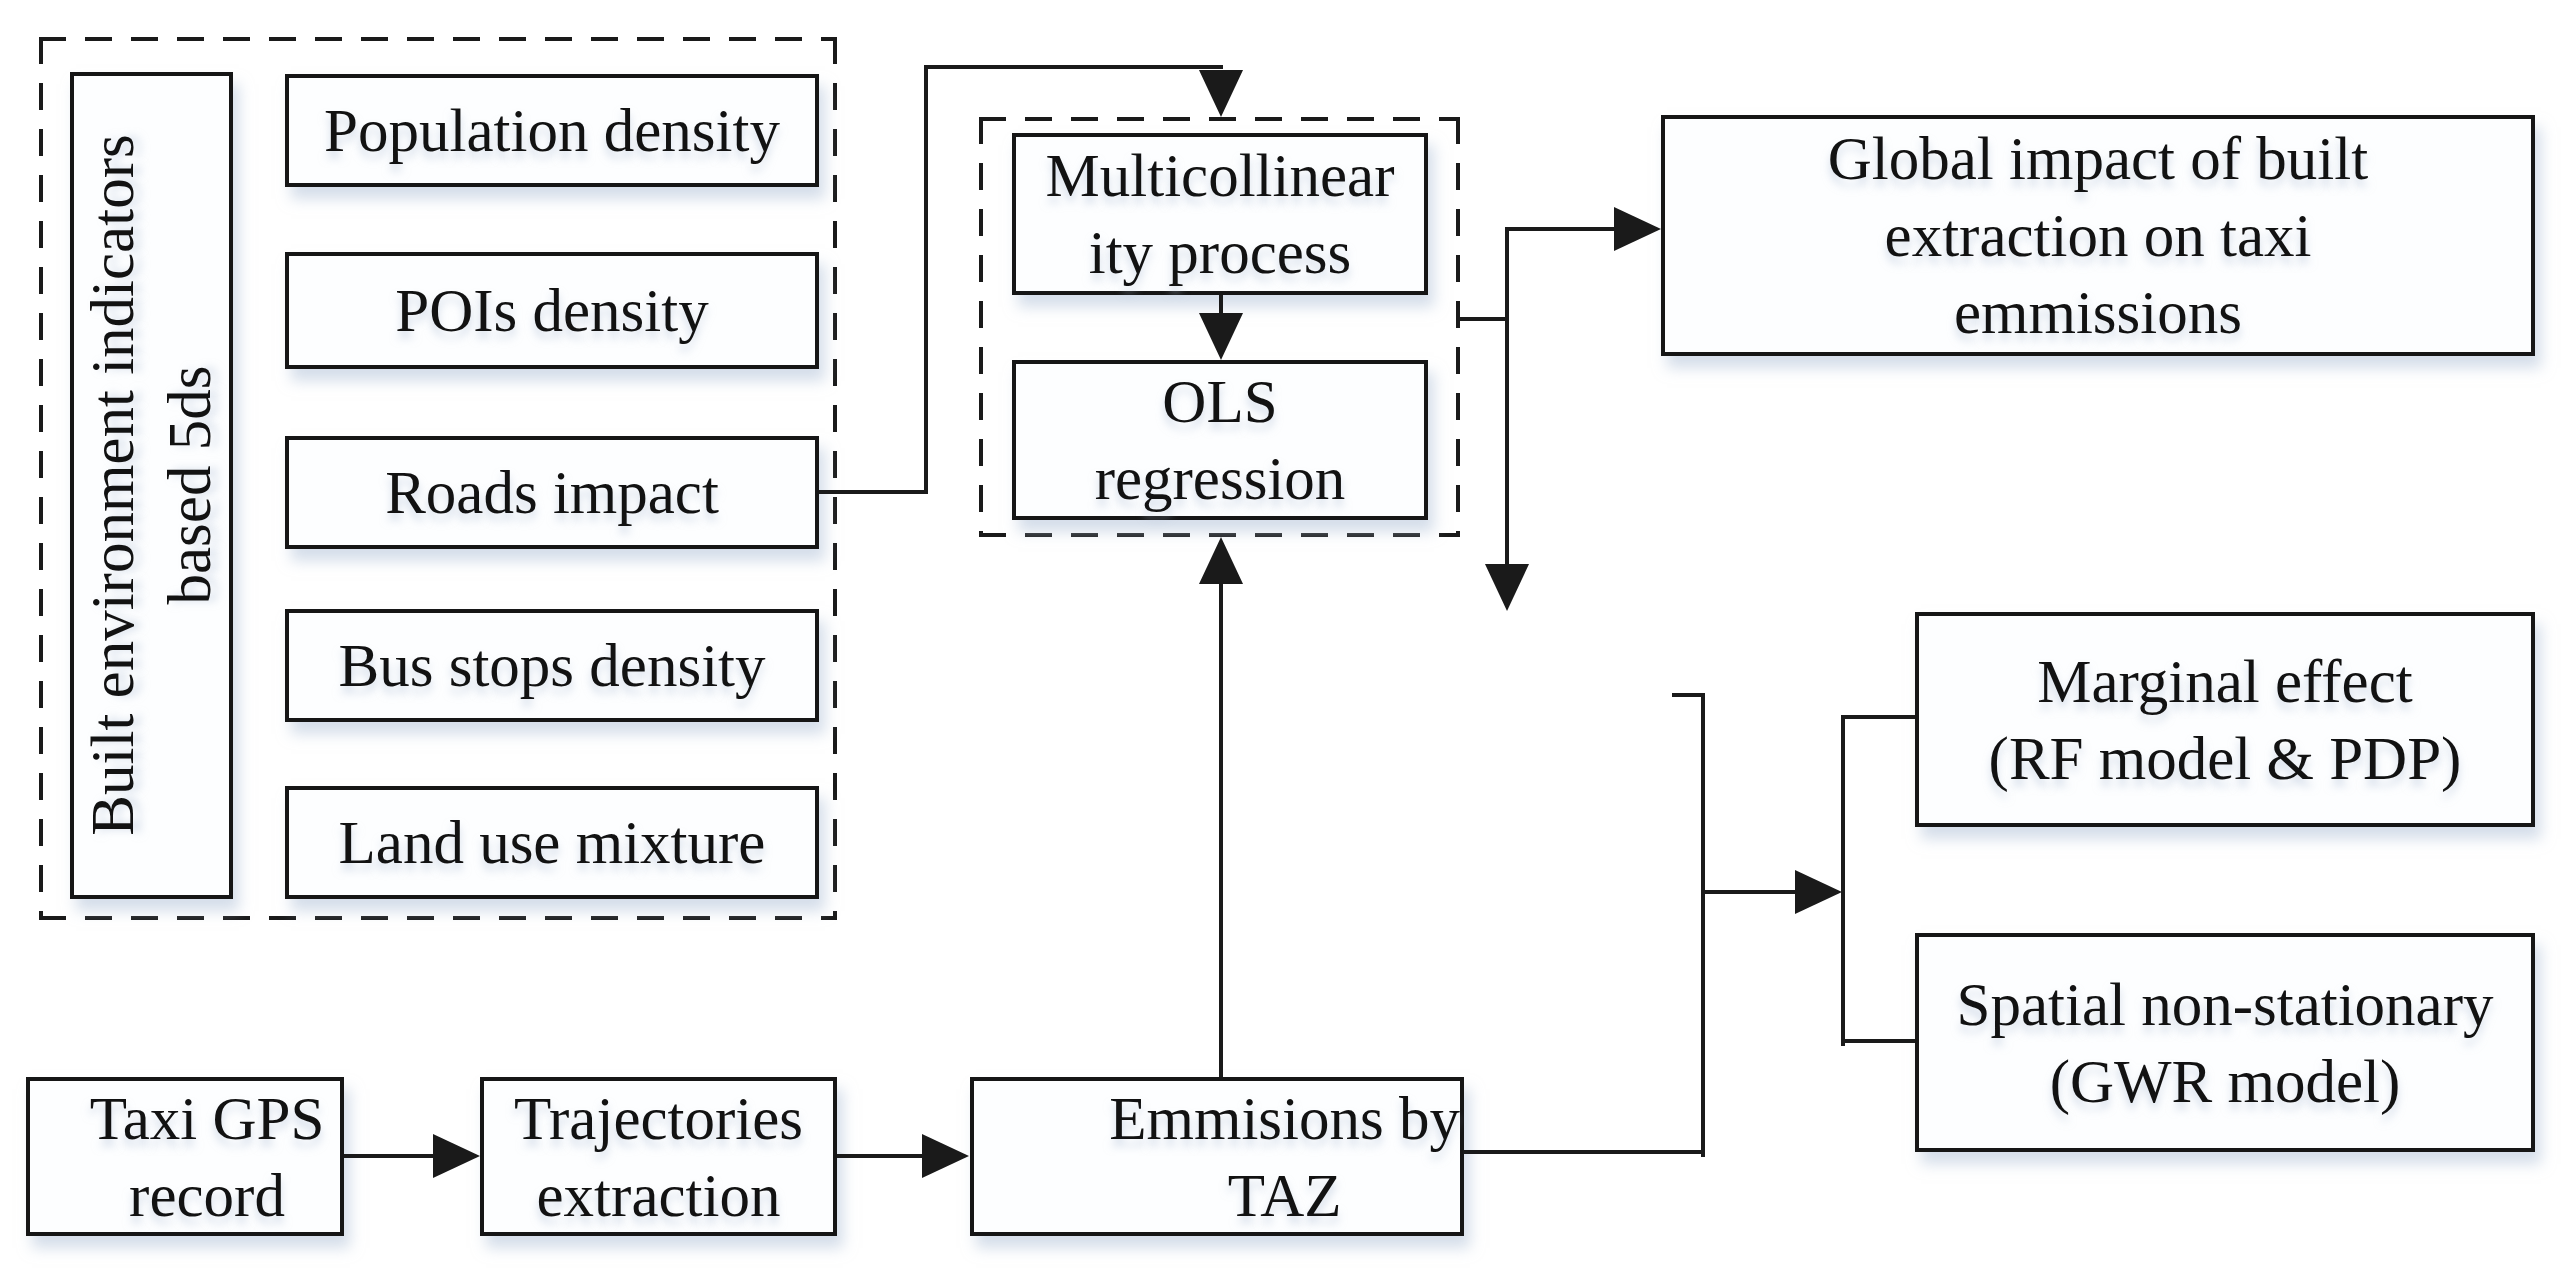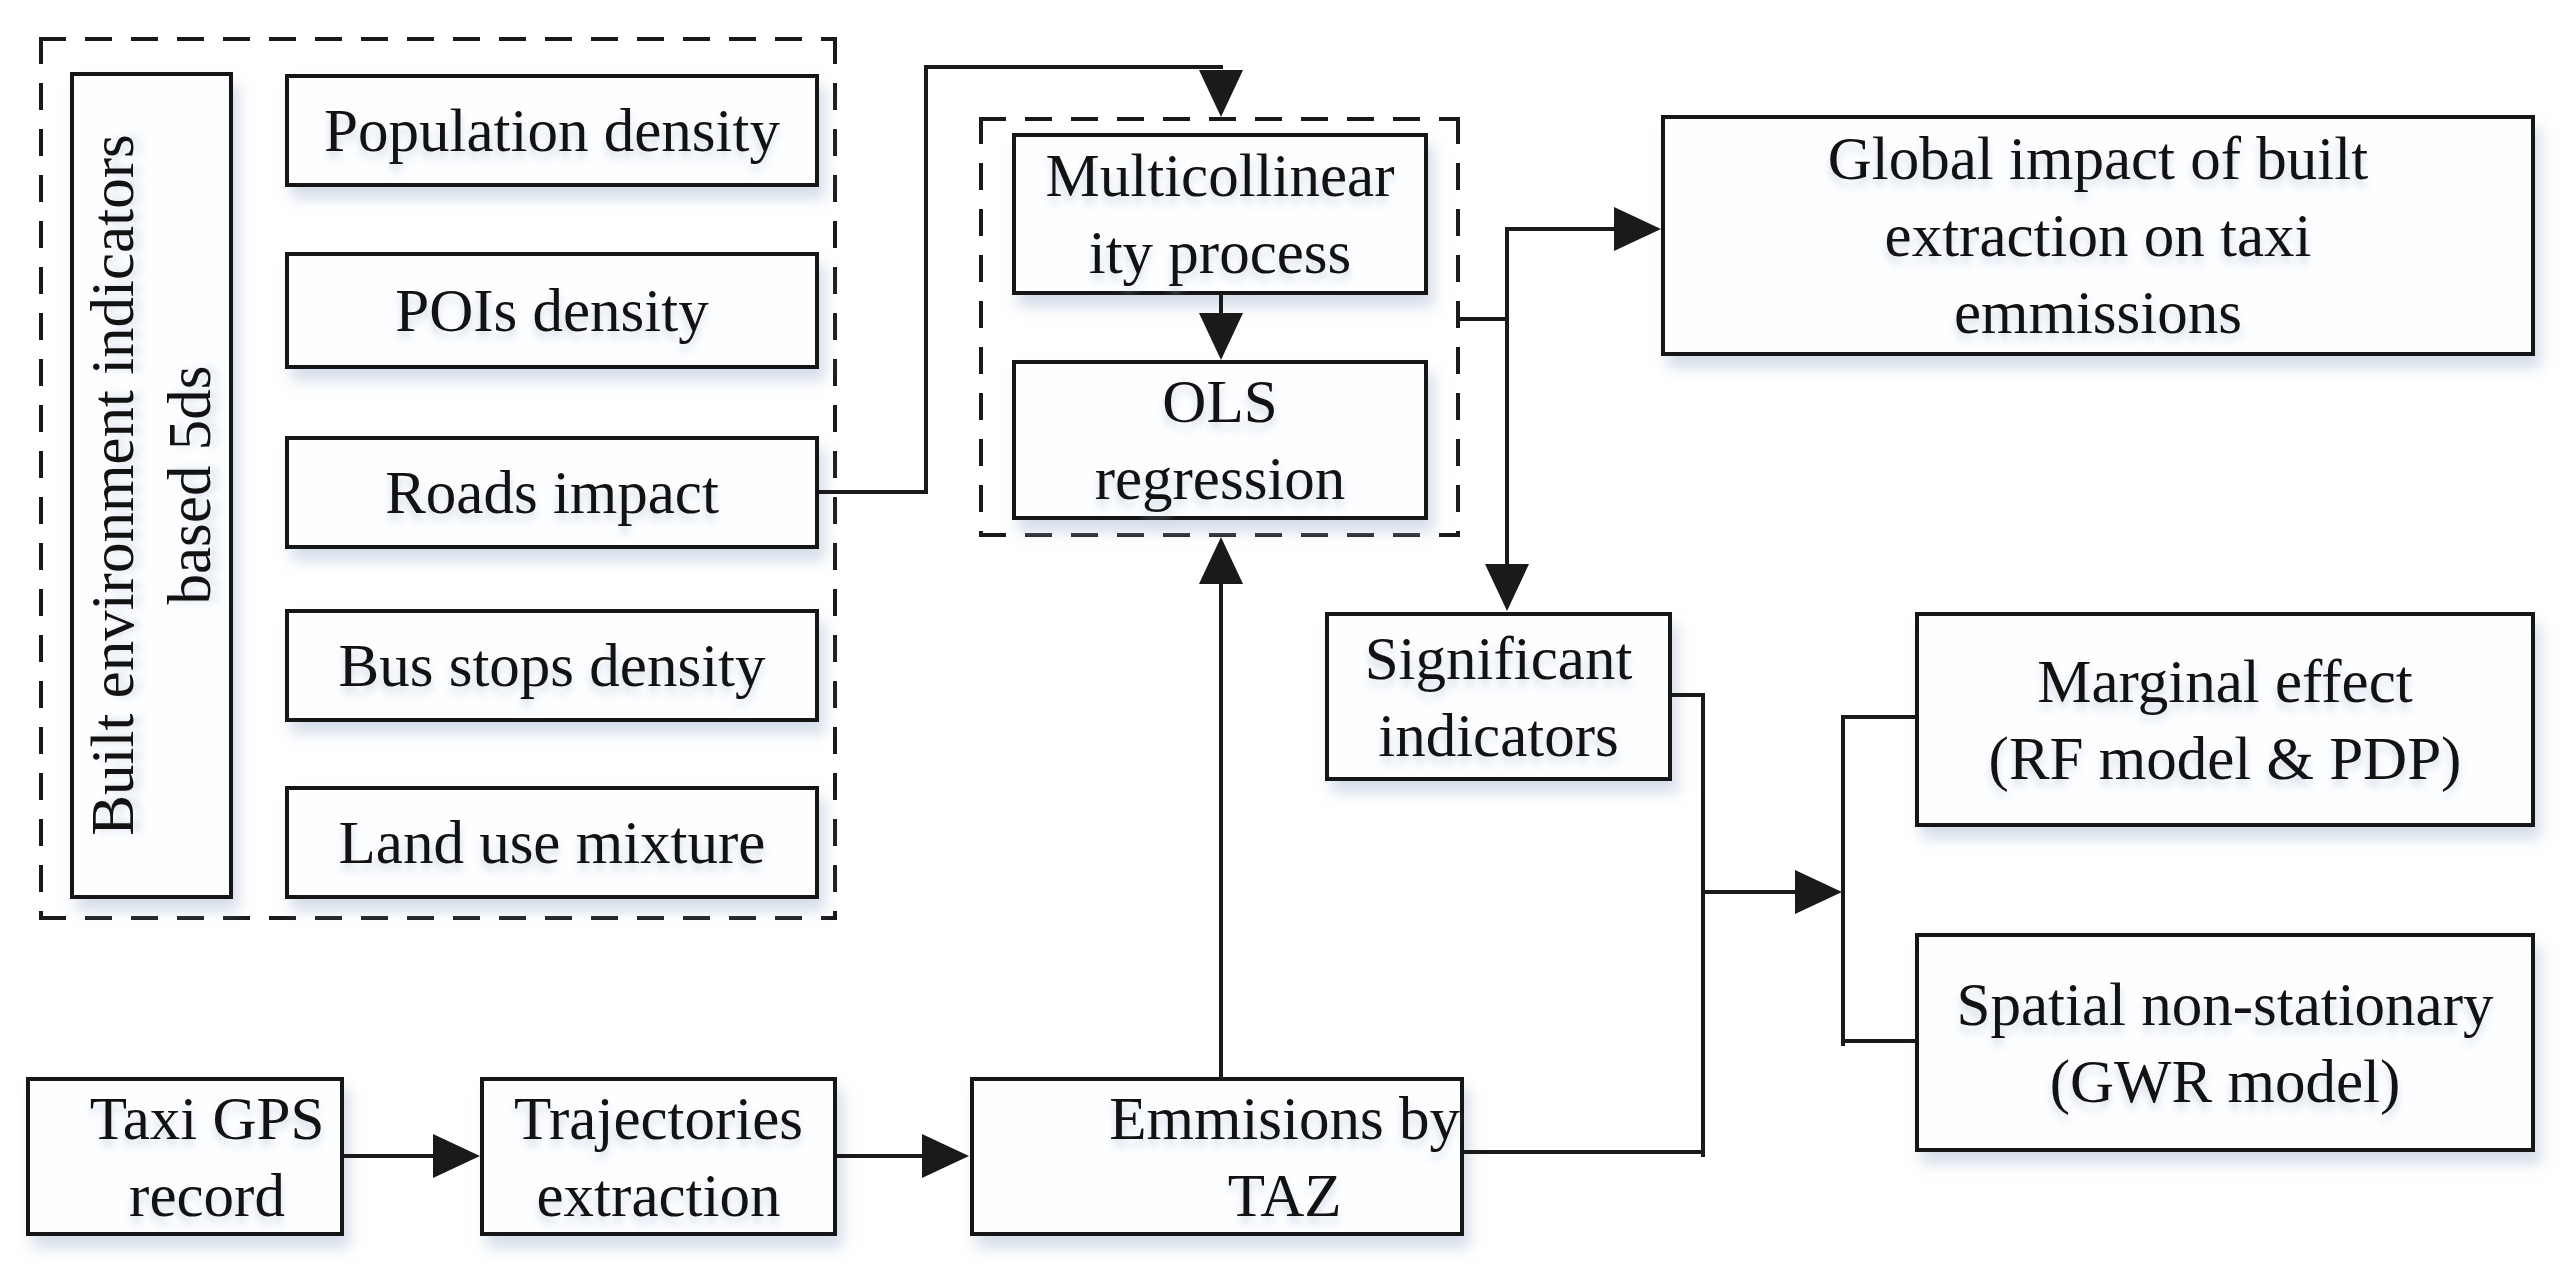--- a/index.html
+++ b/index.html
@@ -101,26 +101,20 @@
   </div>
 
   <div class="bx" style="left:1661px;top:115px;width:874px;height:241px;">
     <div class="t">
       <span>Global impact of built</span>
       <span>extraction on taxi</span>
       <span>emmissions</span>
     </div>
   </div>
 
-  <div class="bx" style="left:1325px;top:612px;width:347px;height:169px;">
-    <div class="t">
-      <span>Significant</span>
-      <span>indicators</span>
-    </div>
-  </div>
 
   <div class="bx" style="left:1915px;top:612px;width:620px;height:215px;">
     <div class="t">
       <span>Marginal effect</span>
       <span>(RF model &amp; PDP)</span>
     </div>
   </div>
 
   <div class="bx" style="left:1915px;top:933px;width:620px;height:219px;">
     <div class="t">

